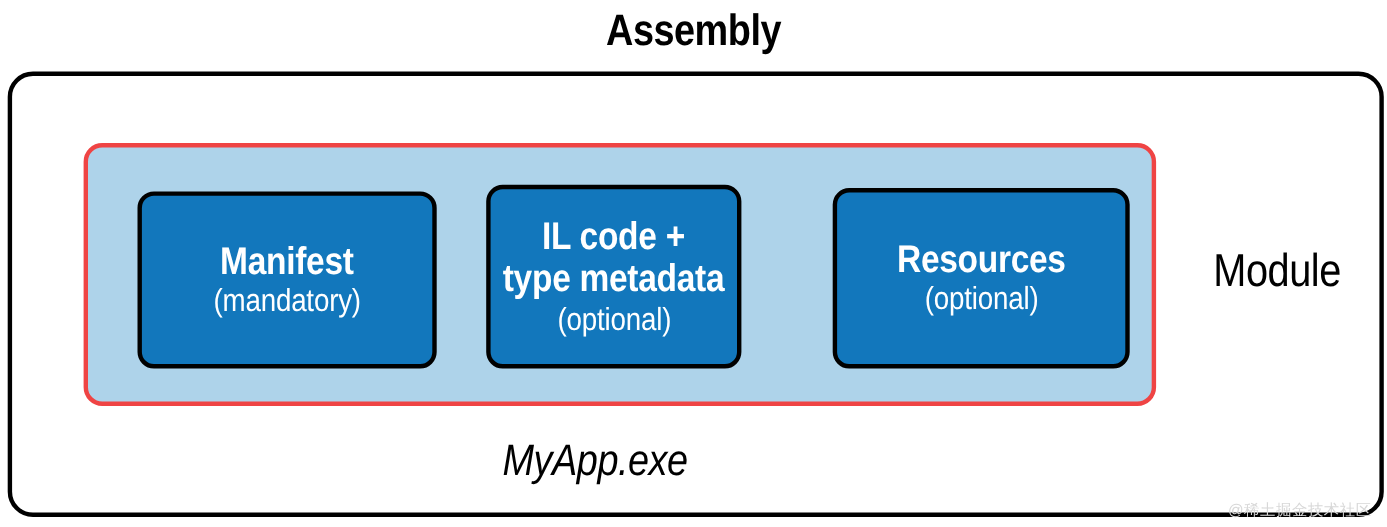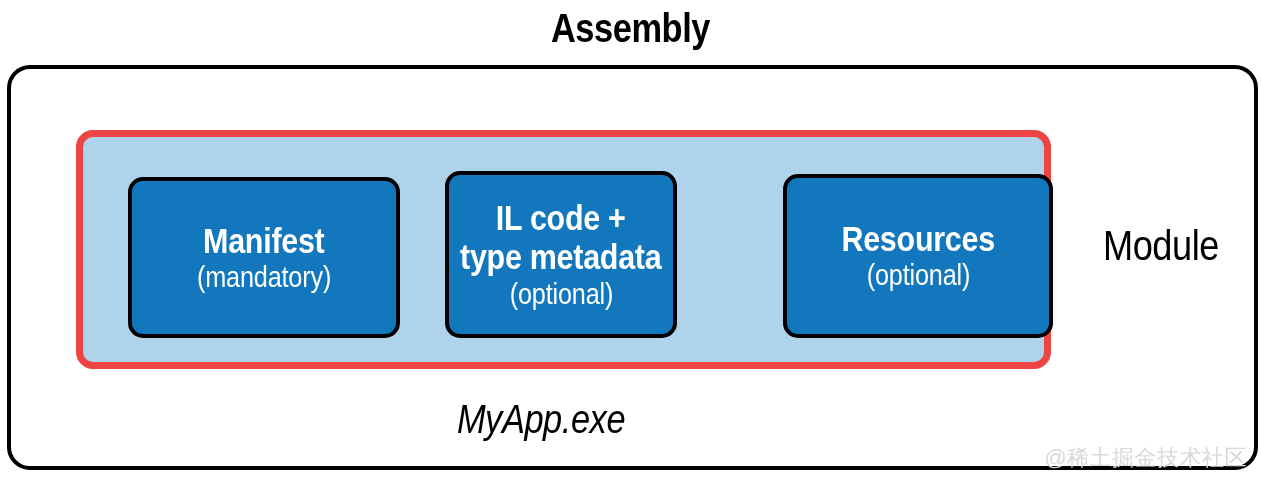--- a/index.html
+++ b/index.html
@@ -47,41 +47,41 @@
 
   
   #module-band {
     position: absolute;
     left: 65px;
     top: 61px;
     width: 975px;
     height: 239px;
     box-sizing: border-box;
     background: #aed3ea;
-    border: 7px solid #ef4444;
+    border: 4px solid #ef4444;
     border-radius: 17px;
   }
 
   
   .component-box {
     position: absolute;
     box-sizing: border-box;
     background: #1277bc;
     border: 4px solid #000000;
     border-radius: 15px;
     display: flex;
     flex-direction: column;
     align-items: center;
     justify-content: center;
     color: #ffffff;
     text-align: center;
   }
   #box-manifest  { left: 45px;  top: 40px; width: 272px; height: 161px; }
   #box-ilcode    { left: 362px; top: 34px; width: 232px; height: 167px; }
-  #box-resources { left: 700px; top: 37px; width: 270px; height: 164px; }
+  #box-resources { left: 677px; top: 37px; width: 270px; height: 164px; }
 
   .comp-title {
     font-size: 35px;
     font-weight: bold;
     line-height: 38px;
     letter-spacing: -0.3px;
     transform: scaleX(0.87);
     white-space: nowrap;
   }
   .comp-sub {
@@ -127,21 +127,21 @@
     transform: scaleX(0.86);
     transform-origin: center top;
     white-space: nowrap;
   }
 
   
   #watermark {
     position: absolute;
     right: 14px;
     bottom: 6px;
-    font-size: 22px;
+    font-size: 14px;
     color: #d8d8d8;
     letter-spacing: 0.5px;
     white-space: nowrap;
     user-select: none;
   }
 </style>
 </head>
 <body>
 
 <div id="assembly-title">Assembly</div>

